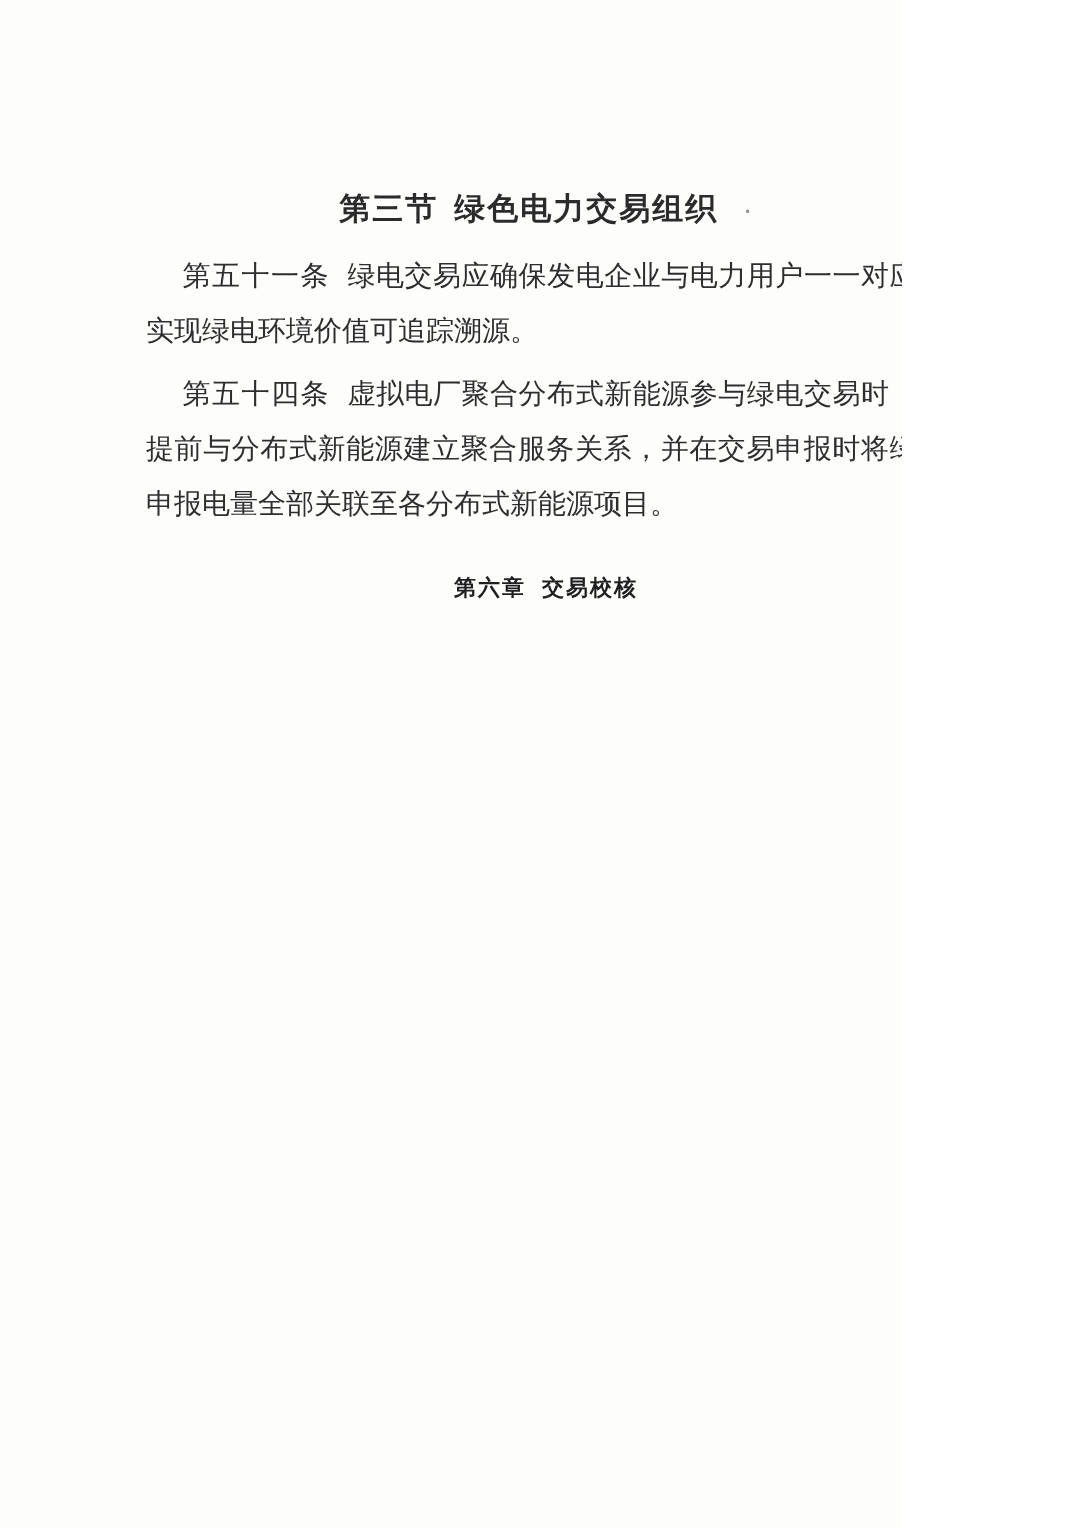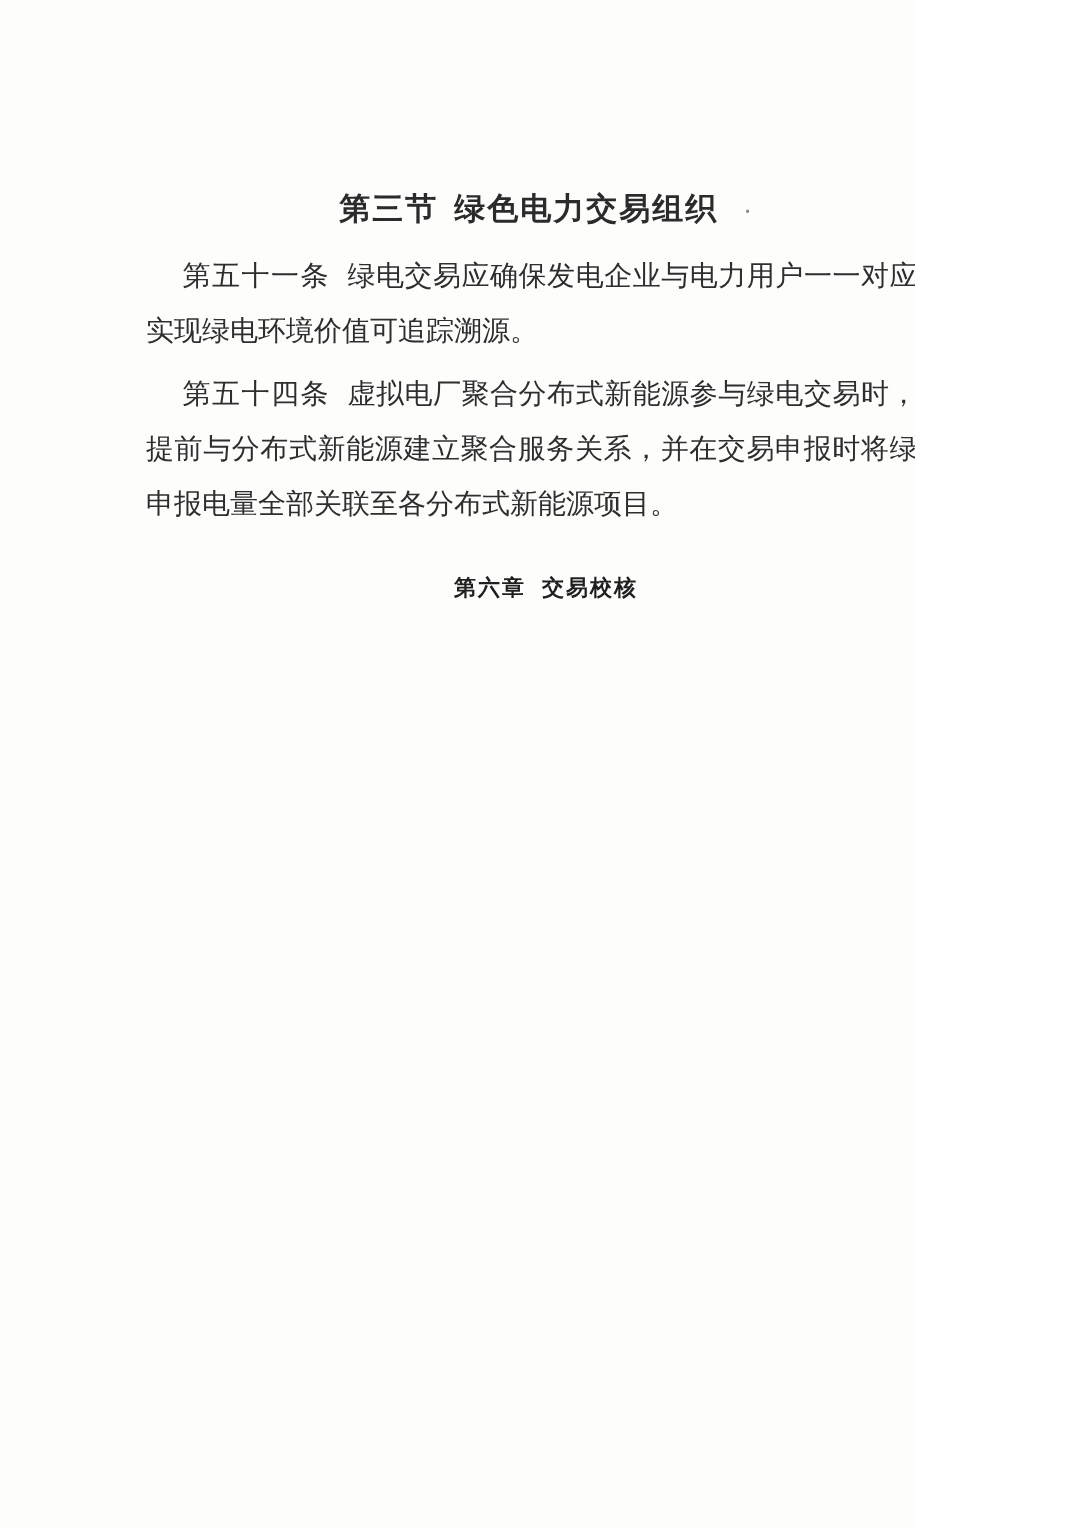--- a/index.html
+++ b/index.html
@@ -8,21 +8,20 @@
     background: #ffffff;
   }
   .page {
     position: relative;
     width: 902px;
     height: 1528px;
     background: #fdfdfc;
     overflow: hidden;
     font-family: "Liberation Serif", serif;
     color: #2e2e2e;
-    padding-left: 13px;
   }
   .content {
     position: absolute;
     top: 0;
     left: 138px;
     width: 816px;
     padding-top: 180px;
     box-sizing: content-box;
   }
   .section-heading {

